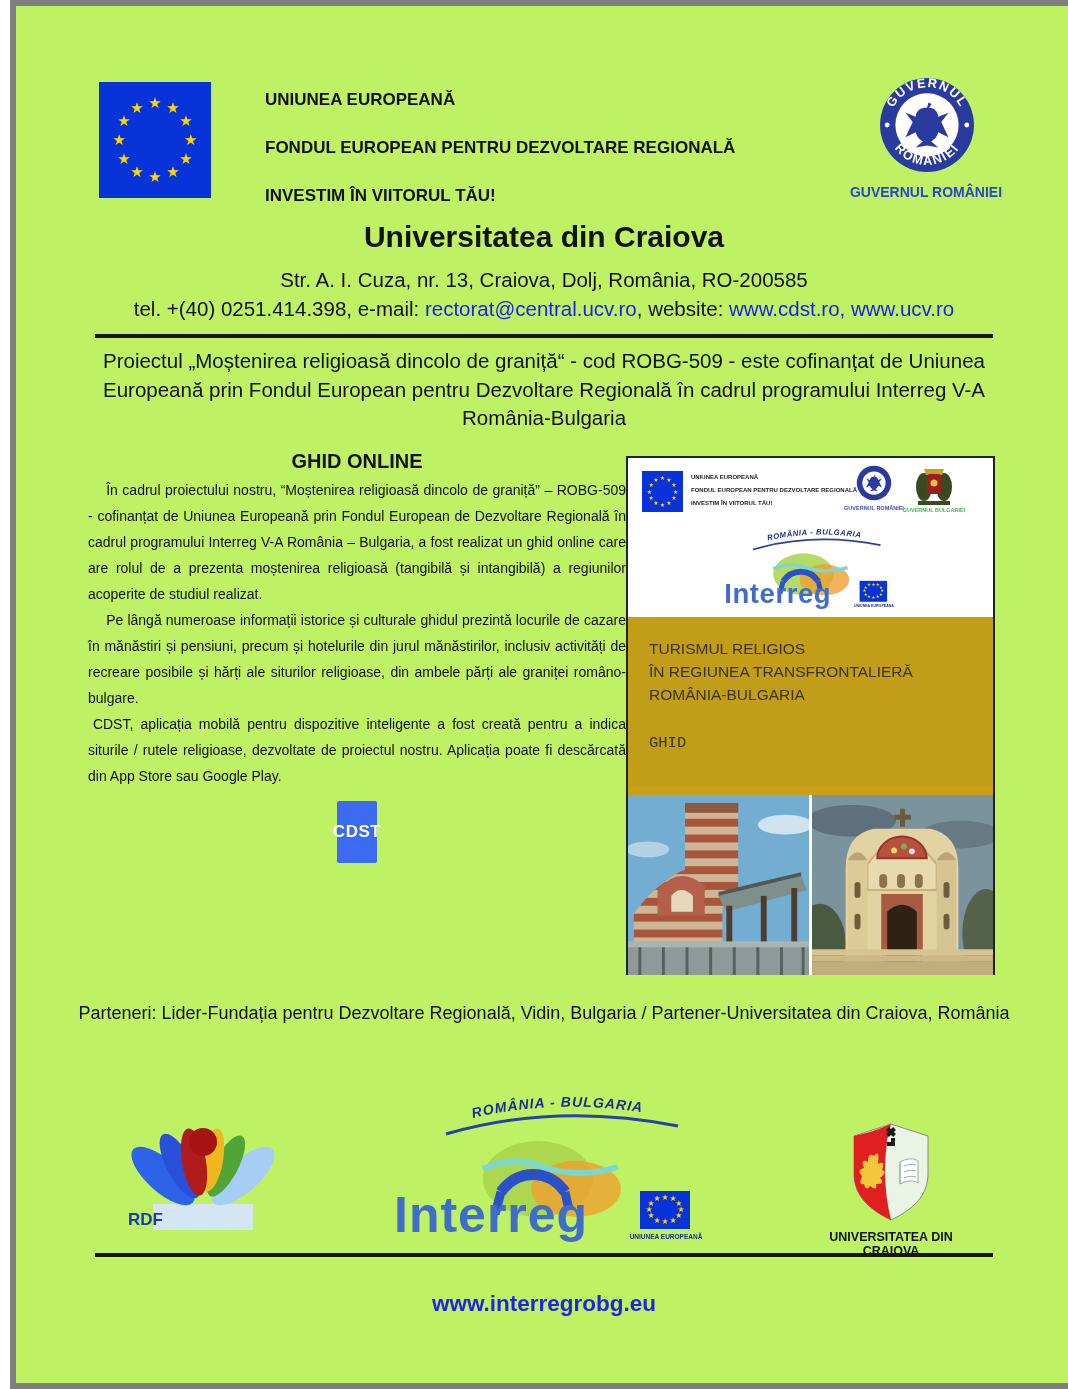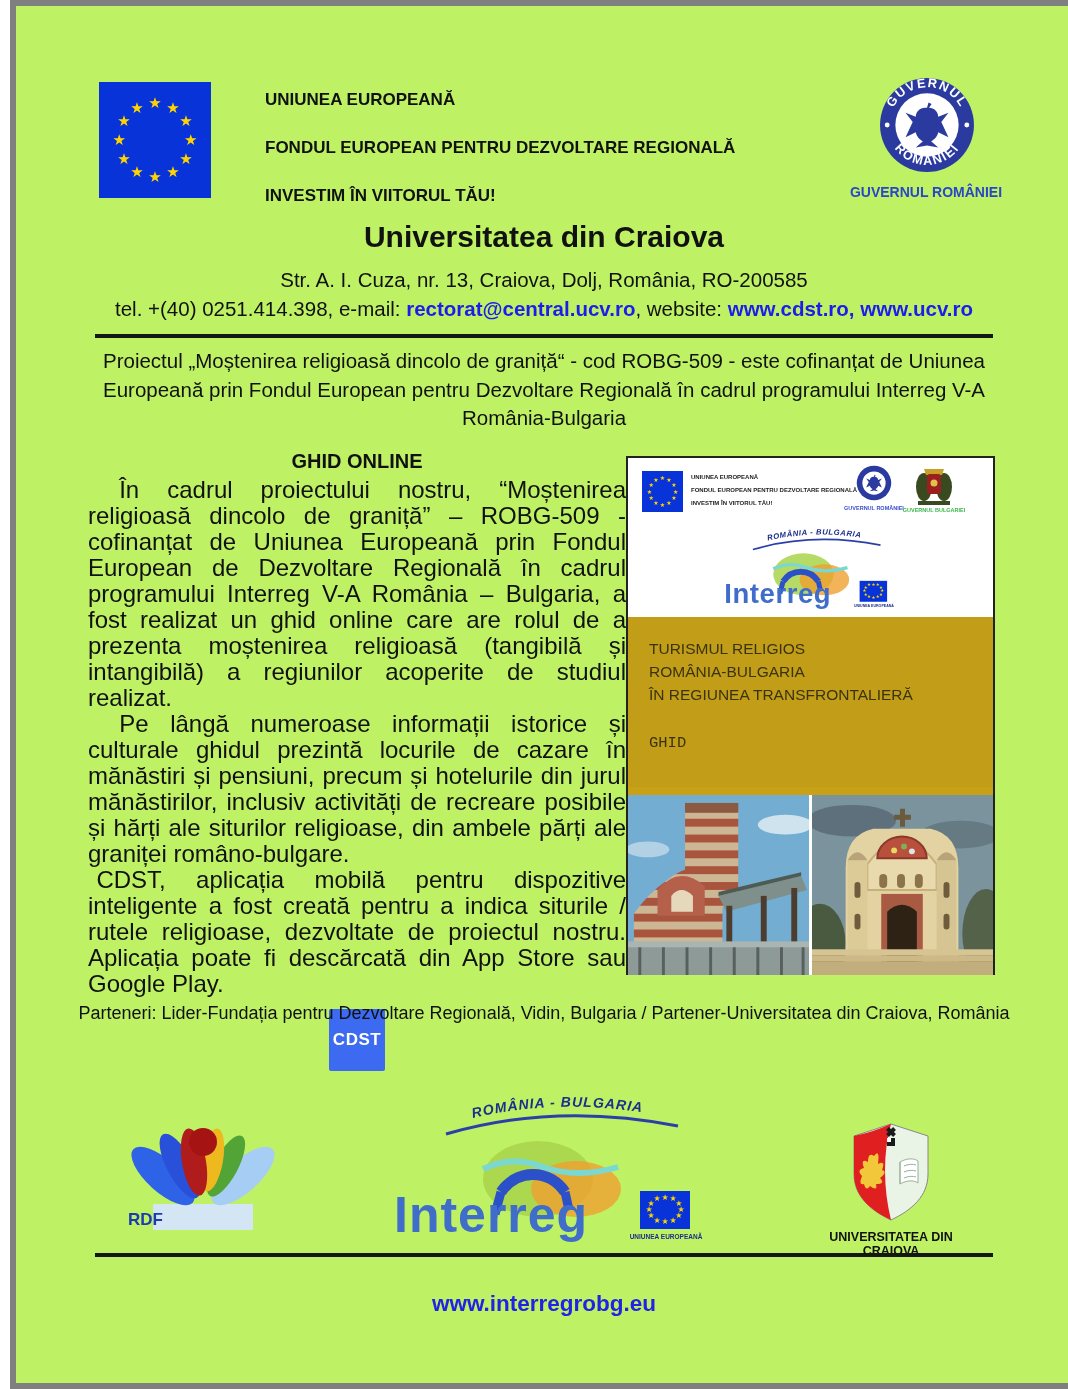--- a/index.html
+++ b/index.html
@@ -20,33 +20,33 @@
   .hdr-flag{position:absolute;left:83px;top:76px;width:112px;height:116px;}
   .hdr-motto{position:absolute;left:249px;top:84px;width:560px;font-weight:bold;font-size:17px;}
   .hdr-motto div{margin-bottom:28px;}
   .gov-seal{position:absolute;left:862px;top:70px;width:98px;height:98px;}
   .gov-caption{position:absolute;left:810px;top:178px;width:200px;text-align:center;
     font-weight:bold;font-size:14px;color:#2946c8;}
   
   .uni-title{position:absolute;left:0;right:0;top:214px;text-align:center;font-size:30px;font-weight:bold;}
   .uni-address{position:absolute;left:0;right:0;top:262px;text-align:center;font-size:20.5px;}
   .uni-contact{position:absolute;left:0;right:0;top:291px;text-align:center;font-size:20.5px;}
-  .blue-link{color:#1c1cec;text-decoration:none;cursor:pointer;font-weight:bold;}
+  .blue-link{color:#1c1cec;text-decoration:none;cursor:pointer;}
   .rule{position:absolute;left:79px;width:898px;height:4px;background:#161616;}
   .rule-top{top:328px;}
   .rule-bottom{top:1247px;}
   .project-note{position:absolute;left:73px;width:910px;top:341px;text-align:center;
     font-size:20.5px;line-height:1.4;}
   
   .left-col{position:absolute;left:72px;top:444px;width:538px;}
   .ghid-head{text-align:center;font-weight:bold;font-size:20px;margin:0 0 4px 0;}
-  .left-col p{margin:0;font-size:24px;line-height:26px;text-align:justify;}
+  .left-col p{margin:0;font-size:14px;line-height:26px;text-align:justify;}
   .ind{text-indent:1.3em;}
   .ind-sm{text-indent:0.35em;}
-  .cdst-icon{width:56px;height:62px;margin:12px auto 0 auto;background:#3c6af0;border-radius:2px;
+  .cdst-icon{width:40px;height:62px;margin:12px auto 0 auto;background:#3c6af0;border-radius:2px;
     display:flex;align-items:center;justify-content:center;color:#fff;font-weight:bold;
     font-size:17px;letter-spacing:.5px;}
   
   .cover{position:absolute;left:610px;top:450px;width:369px;height:519px;background:#fff;
     border:2px solid #222;box-sizing:border-box;}
   .cov-flag{position:absolute;left:14px;top:13px;width:41px;height:41px;}
   .cov-motto{position:absolute;left:63px;top:16px;width:170px;font-weight:bold;font-size:6px;color:#222;}
   .cov-motto div{margin-bottom:7px;}
   .cov-seal{position:absolute;left:228px;top:7px;width:36px;height:36px;}
   .cov-seal-cap{position:absolute;left:196px;top:47px;width:100px;text-align:center;
@@ -210,22 +210,22 @@
           <span class="star s8"></span>
           <span class="star s9"></span>
           <span class="star s10"></span>
           <span class="star s11"></span>
         </div>
       <div class="icap">UNIUNEA EUROPEANĂ</div>
     </div>
 
     <div class="cov-band">
       <div class="bl first">TURISMUL RELIGIOS</div>
+      <div class="bl">ÎN REGIUNEA TRANSFRONTALIERĂ</div>
       <div class="bl">ROMÂNIA-BULGARIA</div>
-      <div class="bl">ÎN REGIUNEA TRANSFRONTALIERĂ</div>
       <div class="bl ghid">GHID</div>
     </div>
 
     <div class="cov-photos">
       <div class="ph">
         <svg viewBox="0 0 184 182" preserveAspectRatio="none">
           <defs>
             <pattern id="stripesL" width="12" height="16" patternUnits="userSpaceOnUse">
               <rect width="12" height="16" fill="#cdb694"></rect>
                 <rect y="8" width="12" height="8" fill="#a9553d"></rect>

